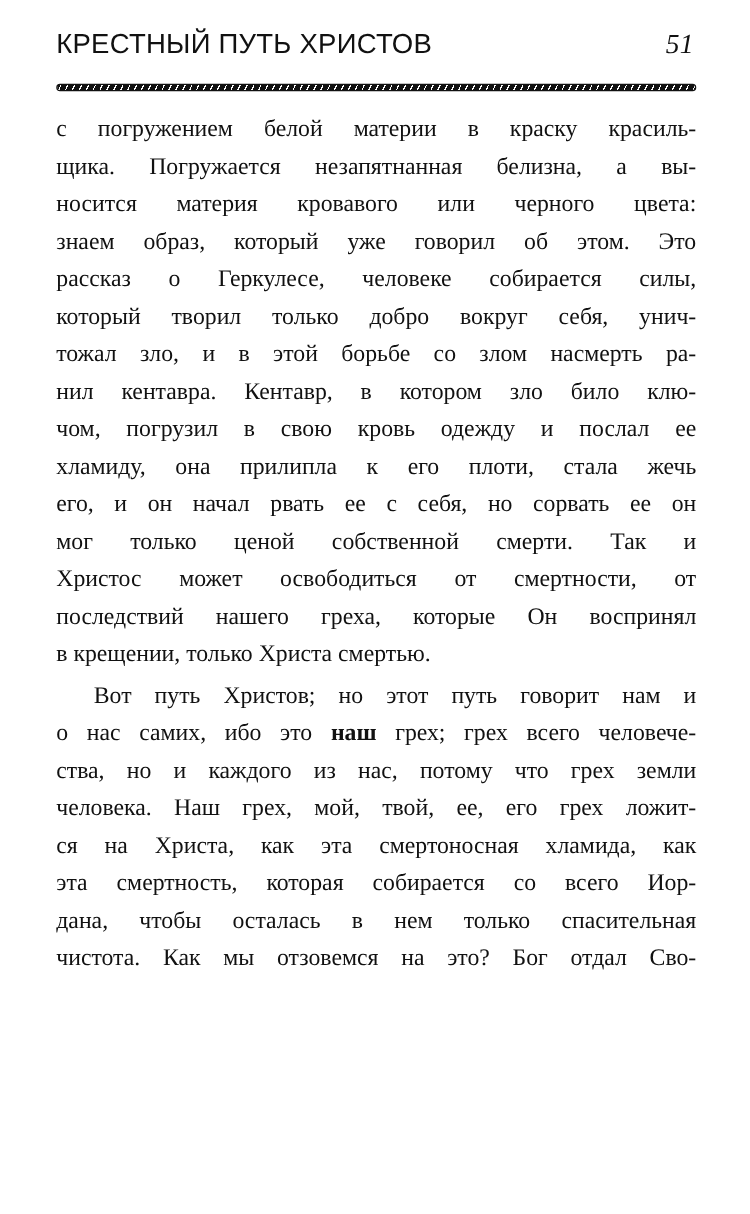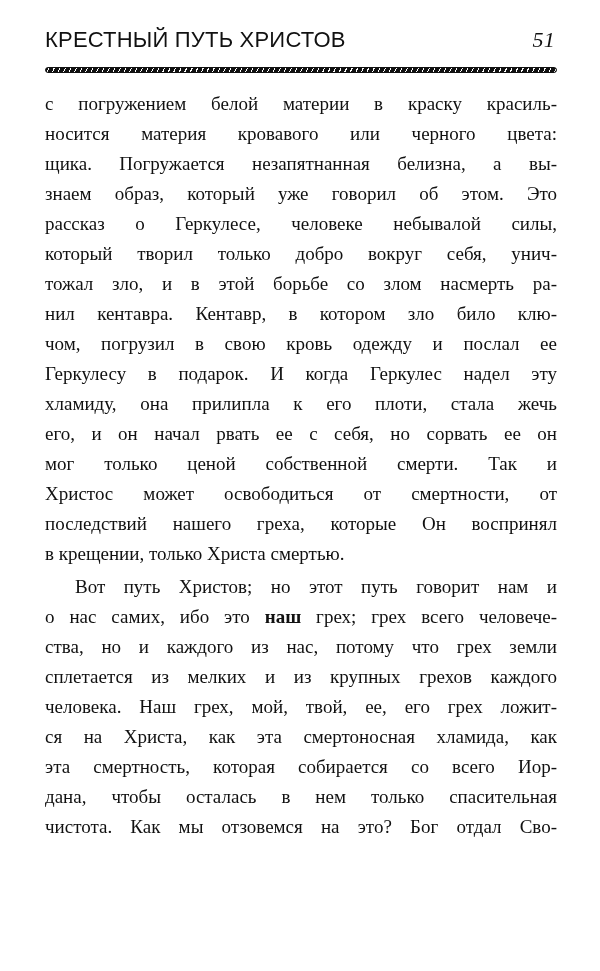--- a/index.html
+++ b/index.html
@@ -23,21 +23,21 @@
       height: 971px;
     }
     .running-head {
       position: absolute;
       top: 24px;
       left: 0;
       width: 512px;
       height: 32px;
       display: flex;
       justify-content: space-between;
-      align-items: center;
+      align-items: flex-start;
       font-family: "Liberation Sans", "DejaVu Sans", sans-serif;
       font-size: 22px;
       letter-spacing: 0.2px;
       line-height: 1;
     }
     .running-head .title {
       font-weight: normal;
     }
     .running-head .page-number {
       font-family: "Liberation Serif", serif;
@@ -97,44 +97,42 @@
     <span class="title">КРЕСТНЫЙ ПУТЬ ХРИСТОВ</span>
     <span class="page-number">51</span>
   </div>
 
   <div class="rope-rule"></div>
 
   <div class="body-text">
 
     <div>
       <span class="line">с погружением белой материи в краску красиль-</span>
+      <span class="line">щика. Погружается незапятнанная белизна, а вы-</span>
       <span class="line">носится материя кровавого или черного цвета:</span>
-      <span class="line">щика. Погружается незапятнанная белизна, а вы-</span>
       <span class="line">знаем образ, который уже говорил об этом. Это</span>
-      <span class="line">рассказ о Геркулесе, человеке небывалой силы,</span>
+      <span class="line">рассказ о Геркулесе, человеке собирается силы,</span>
       <span class="line">который творил только добро вокруг себя, унич-</span>
       <span class="line">тожал зло, и в этой борьбе со злом насмерть ра-</span>
       <span class="line">нил кентавра. Кентавр, в котором зло било клю-</span>
       <span class="line">чом, погрузил в свою кровь одежду и послал ее</span>
-      <span class="line">Геркулесу в подарок. И когда Геркулес надел эту</span>
       <span class="line">хламиду, она прилипла к его плоти, стала жечь</span>
       <span class="line">его, и он начал рвать ее с себя, но сорвать ее он</span>
       <span class="line">мог только ценой собственной смерти. Так и</span>
       <span class="line">Христос может освободиться от смертности, от</span>
       <span class="line">последствий нашего греха, которые Он воспринял</span>
       <span class="line last">в крещении, только Христа смертью.</span>
     </div>
 
     <div class="para-gap"></div>
 
     <div>
       <span class="line indent">Вот путь Христов; но этот путь говорит нам и</span>
       <span class="line"><span>о нас самих, ибо это </span><span class="bold">наш</span><span> грех; грех всего человече-</span></span>
       <span class="line">ства, но и каждого из нас, потому что грех земли</span>
-      <span class="line">сплетается из мелких и из крупных грехов каждого</span>
       <span class="line">человека. Наш грех, мой, твой, ее, его грех ложит-</span>
       <span class="line">ся на Христа, как эта смертоносная хламида, как</span>
       <span class="line">эта смертность, которая собирается со всего Иор-</span>
       <span class="line">дана, чтобы осталась в нем только спасительная</span>
       <span class="line">чистота. Как мы отзовемся на это? Бог отдал Сво-</span>
     </div>
 
   </div>
 </div>
 

